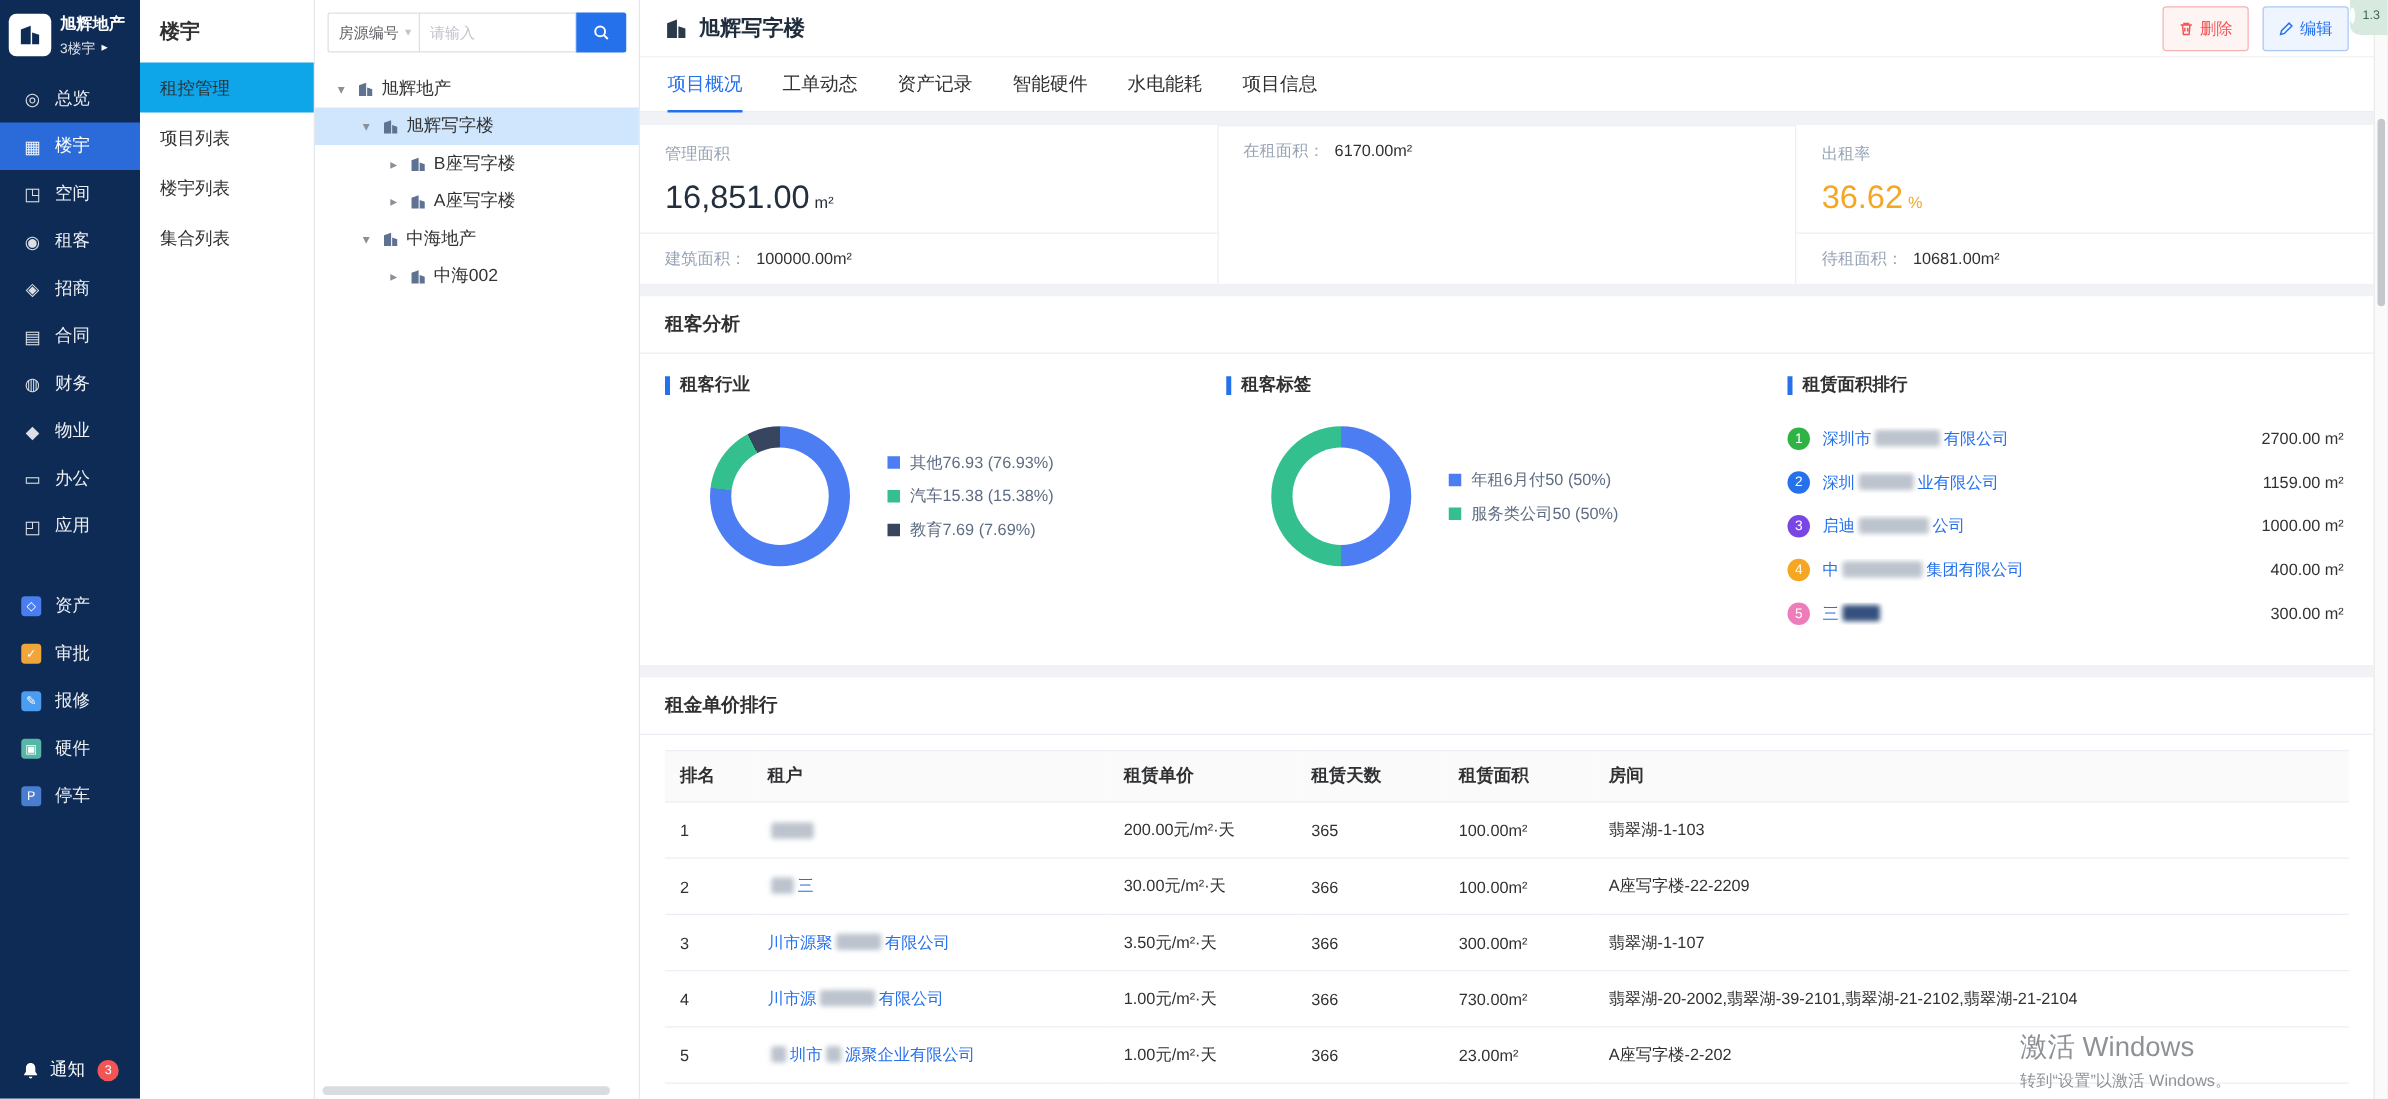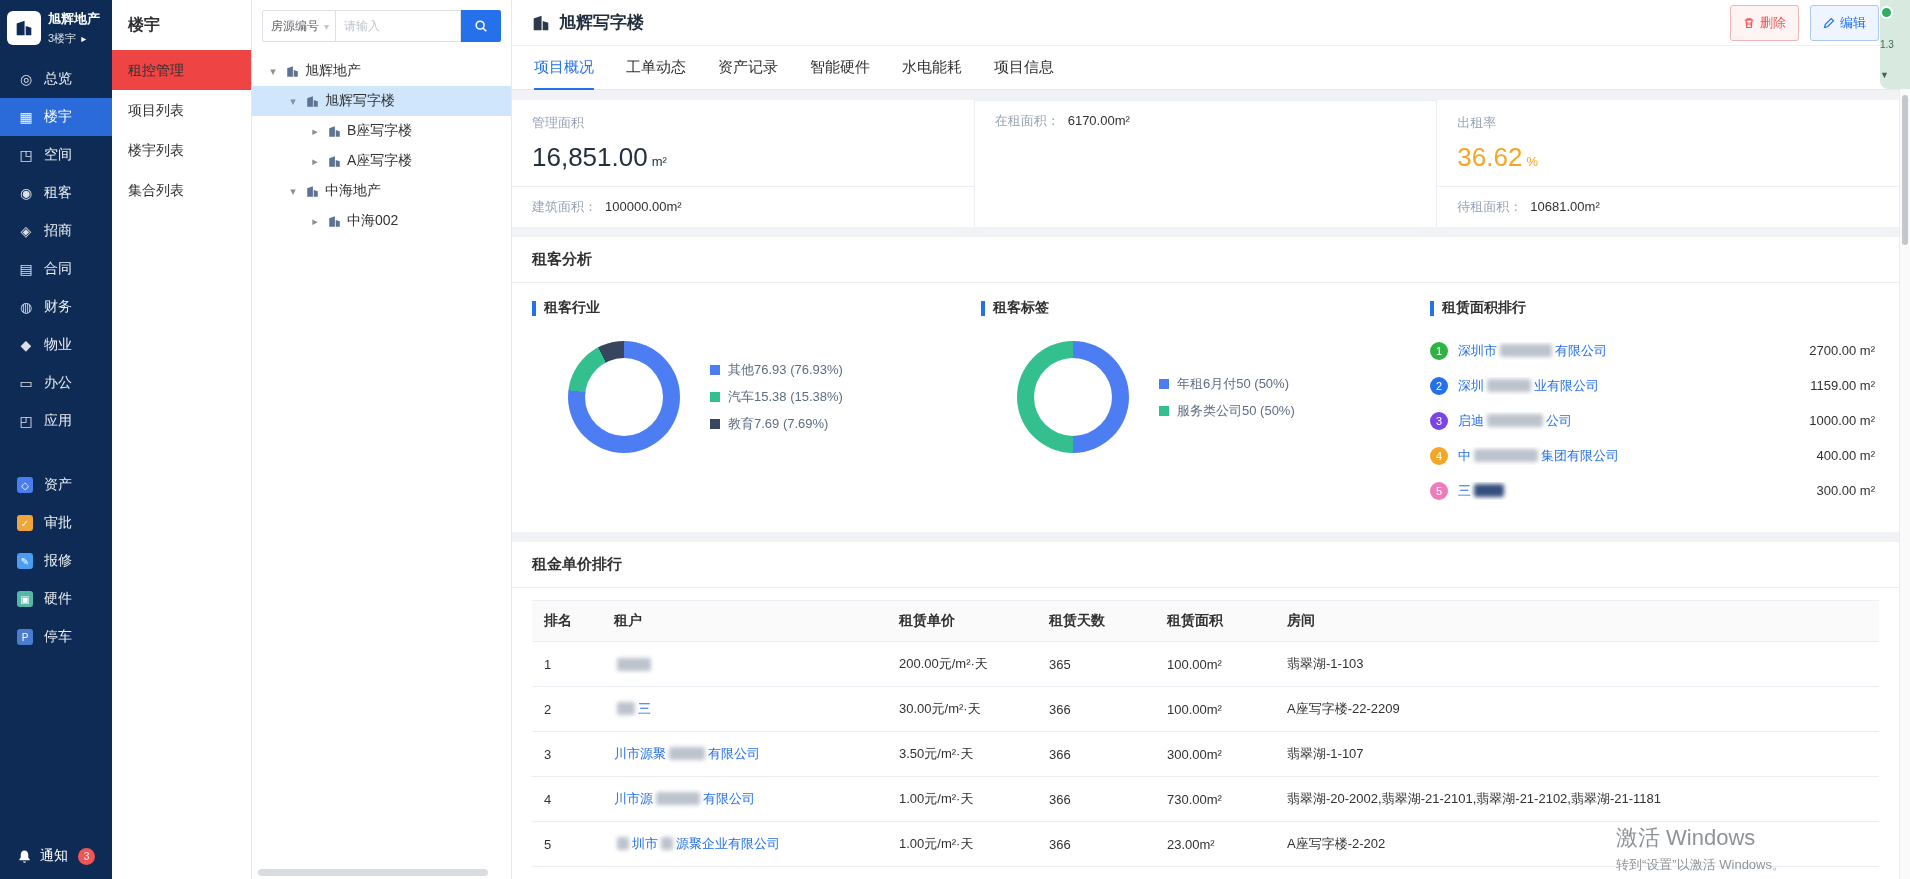--- a/index.html
+++ b/index.html
@@ -19,21 +19,21 @@
   .nav-icon{width:18px;text-align:center;font-size:14px;opacity:.92}
   .tool-icon{width:16px;height:16px;border-radius:3px;display:flex;align-items:center;justify-content:center;font-size:10px;color:#fff;margin-right:2px}
   .nav-gap{height:26px}
   .notify{position:absolute;bottom:14px;left:0;right:0;display:flex;align-items:center;gap:8px;padding-left:17px;font-size:14px;cursor:pointer}
   .badge{min-width:17px;height:17px;border-radius:9px;background:#f25555;color:#fff;font-size:10px;display:flex;align-items:center;justify-content:center;padding:0 4px;margin-left:2px}
 
   
   .panel2{width:140px;background:#fff;border-right:1px solid #e6e8ee;flex-shrink:0}
   .panel2-title{font-size:16px;font-weight:bold;padding:15px 16px 14px}
   .panel2-item{height:40px;line-height:40px;padding-left:16px;font-size:14px;color:#303133;cursor:pointer}
-  .panel2-item.active{background:#ef4444}
+  .panel2-item.active{background:#0ea5e9}
 
   
   .treep{width:260px;background:#fff;border-right:1px solid #e6e8ee;flex-shrink:0;position:relative}
   .search-row{display:flex;padding:10px;align-items:center}
   .sel{height:32px;border:1px solid #dcdfe6;border-radius:2px 0 0 2px;display:flex;align-items:center;padding:0 6px 0 8px;font-size:12px;color:#606266;gap:5px;background:#fff;cursor:pointer;white-space:nowrap}
   .sel .car{color:#c0c4cc;font-size:10px}
   .inp{flex:1;height:32px;border:1px solid #dcdfe6;border-left:none;padding:0 8px;font-size:12px;outline:none;min-width:0;color:#303133}
   .inp::placeholder{color:#c0c4cc}
   .sbtn{width:40px;height:32px;background:#2570eb;border:none;border-radius:0 2px 2px 0;display:flex;align-items:center;justify-content:center;cursor:pointer;flex-shrink:0}
   .tree{padding-top:4px}
@@ -98,21 +98,21 @@
   th{background:#fafafa;font-size:14px;font-weight:bold;color:#303133;text-align:left;padding:11px 12px;border-top:1px solid #ebeef5;border-bottom:1px solid #ebeef5;white-space:nowrap}
   td{font-size:13px;color:#303133;padding:13px 12px;border-bottom:1px solid #ebeef5;white-space:nowrap;overflow:hidden}
   .tlink{color:#2570eb;cursor:pointer}
 
   
   .scrollbar{position:absolute;right:0;top:0;bottom:0;width:11px;background:#fafafa;border-left:1px solid #ececec}
   .thumb{position:absolute;top:95px;left:2px;width:6px;height:150px;background:#c4c8cd;border-radius:3px;cursor:pointer}
   .watermark{position:absolute;right:125px;bottom:5px;color:#73787d;opacity:.8;pointer-events:none}
   .wm1{font-size:22px}
   .wm2{font-size:13px;margin-top:3px}
-  .widget{position:fixed;top:0;right:0;width:30px;padding:6px 0 9px;background:rgba(213,232,221,.92);border-radius:0 0 0 8px;display:flex;flex-direction:column;align-items:flex-start;gap:20px;z-index:50;cursor:pointer}
+  .widget{position:fixed;top:0;right:0;width:30px;padding:6px 0 9px;background:rgba(213,232,221,.92);border-radius:0 0 0 8px;display:flex;flex-direction:row;align-items:center;gap:6px;z-index:50;cursor:pointer}
   .wdot{width:13px;height:13px;border-radius:50%;background:#2fae63;border:2px solid #fff}
   .wtxt{font-size:10px;color:#41694f}
   .warr{font-size:9px;color:#41694f}
 </style>
 </head>
 <body>
 
 <div class="app">
 
   <aside class="sidebar">
@@ -488,21 +488,21 @@
                 <td>366</td>
                 <td>300.00m²</td>
                 <td>翡翠湖-1-107</td>
               </tr>
               <tr>
                 <td>4</td>
                 <td><span class="tlink"><span>川市源</span><span class="redact" style="width:44px"></span><span>有限公司</span></span></td>
                 <td>1.00元/m²·天</td>
                 <td>366</td>
                 <td>730.00m²</td>
-                <td>翡翠湖-20-2002,翡翠湖-21-2101,翡翠湖-21-2102,翡翠湖-21-1181</td>
+                <td>翡翠湖-20-2002,翡翠湖-39-2101,翡翠湖-21-2102,翡翠湖-21-2104</td>
               </tr>
               <tr>
                 <td>5</td>
                 <td><span class="tlink"><span class="redact" style="width:12px"></span><span>圳市</span><span class="redact" style="width:12px"></span><span>源聚企业有限公司</span></span></td>
                 <td>1.00元/m²·天</td>
                 <td>366</td>
                 <td>23.00m²</td>
                 <td>A座写字楼-2-202</td>
               </tr>
             </tbody>

